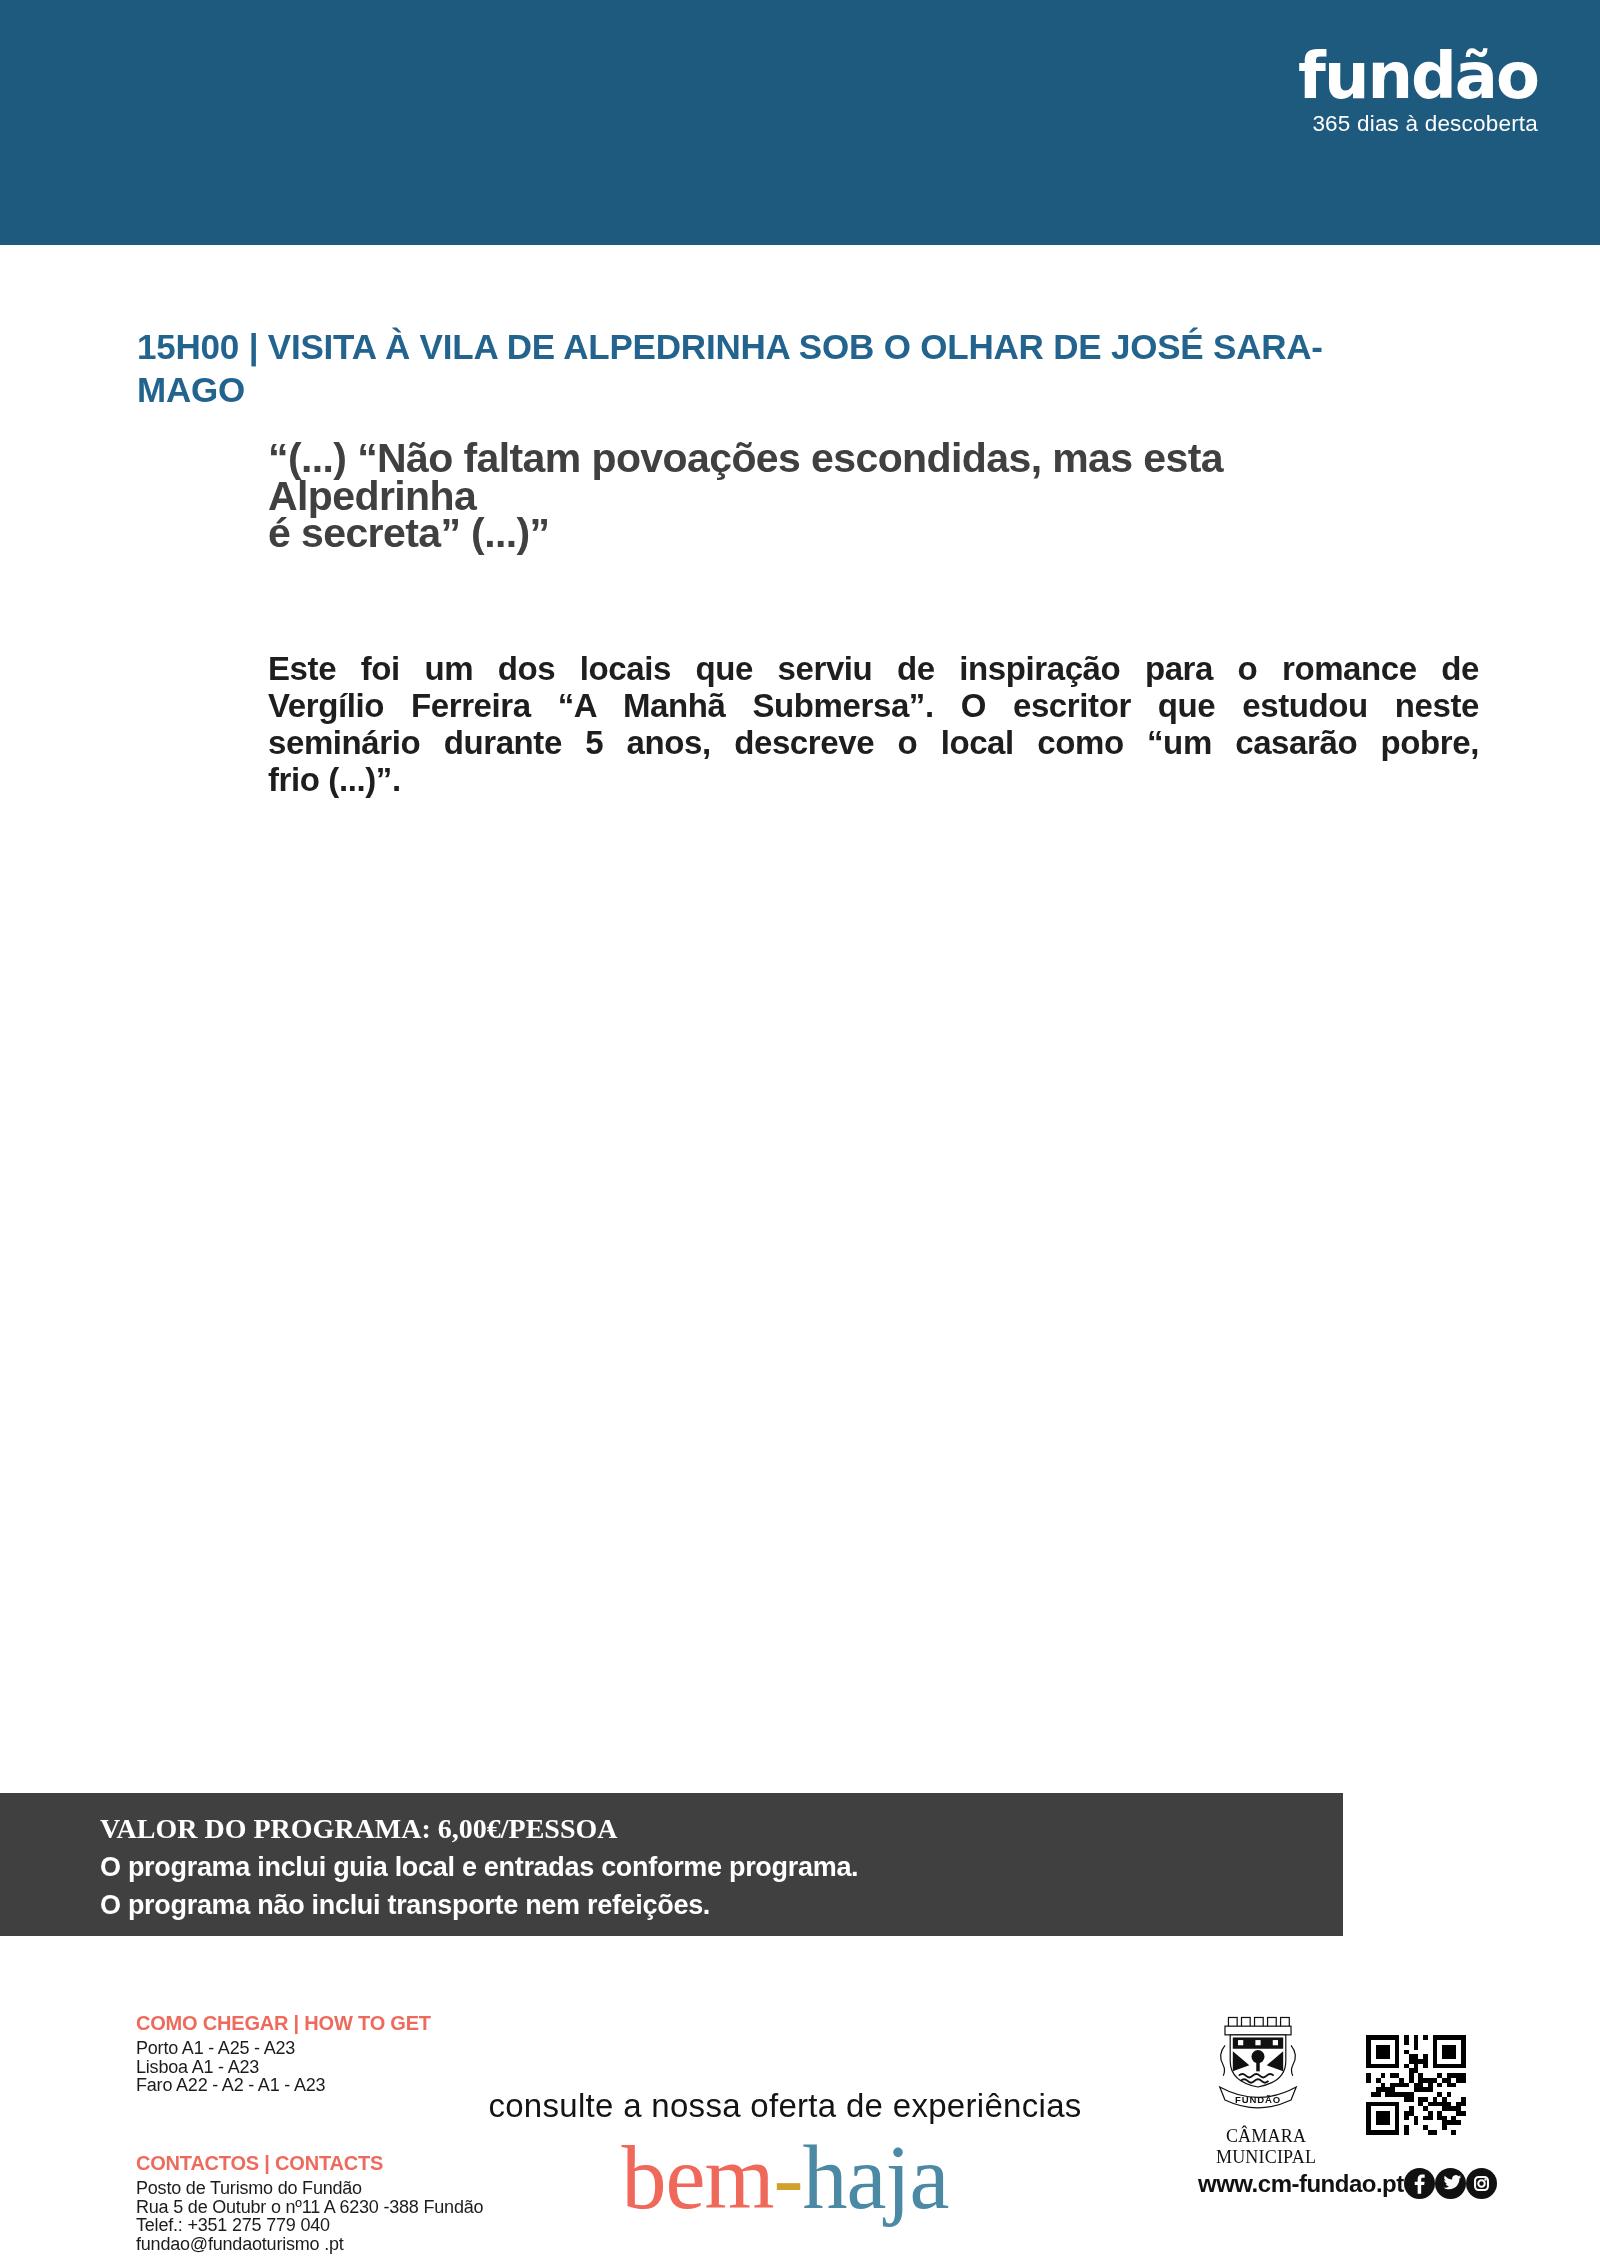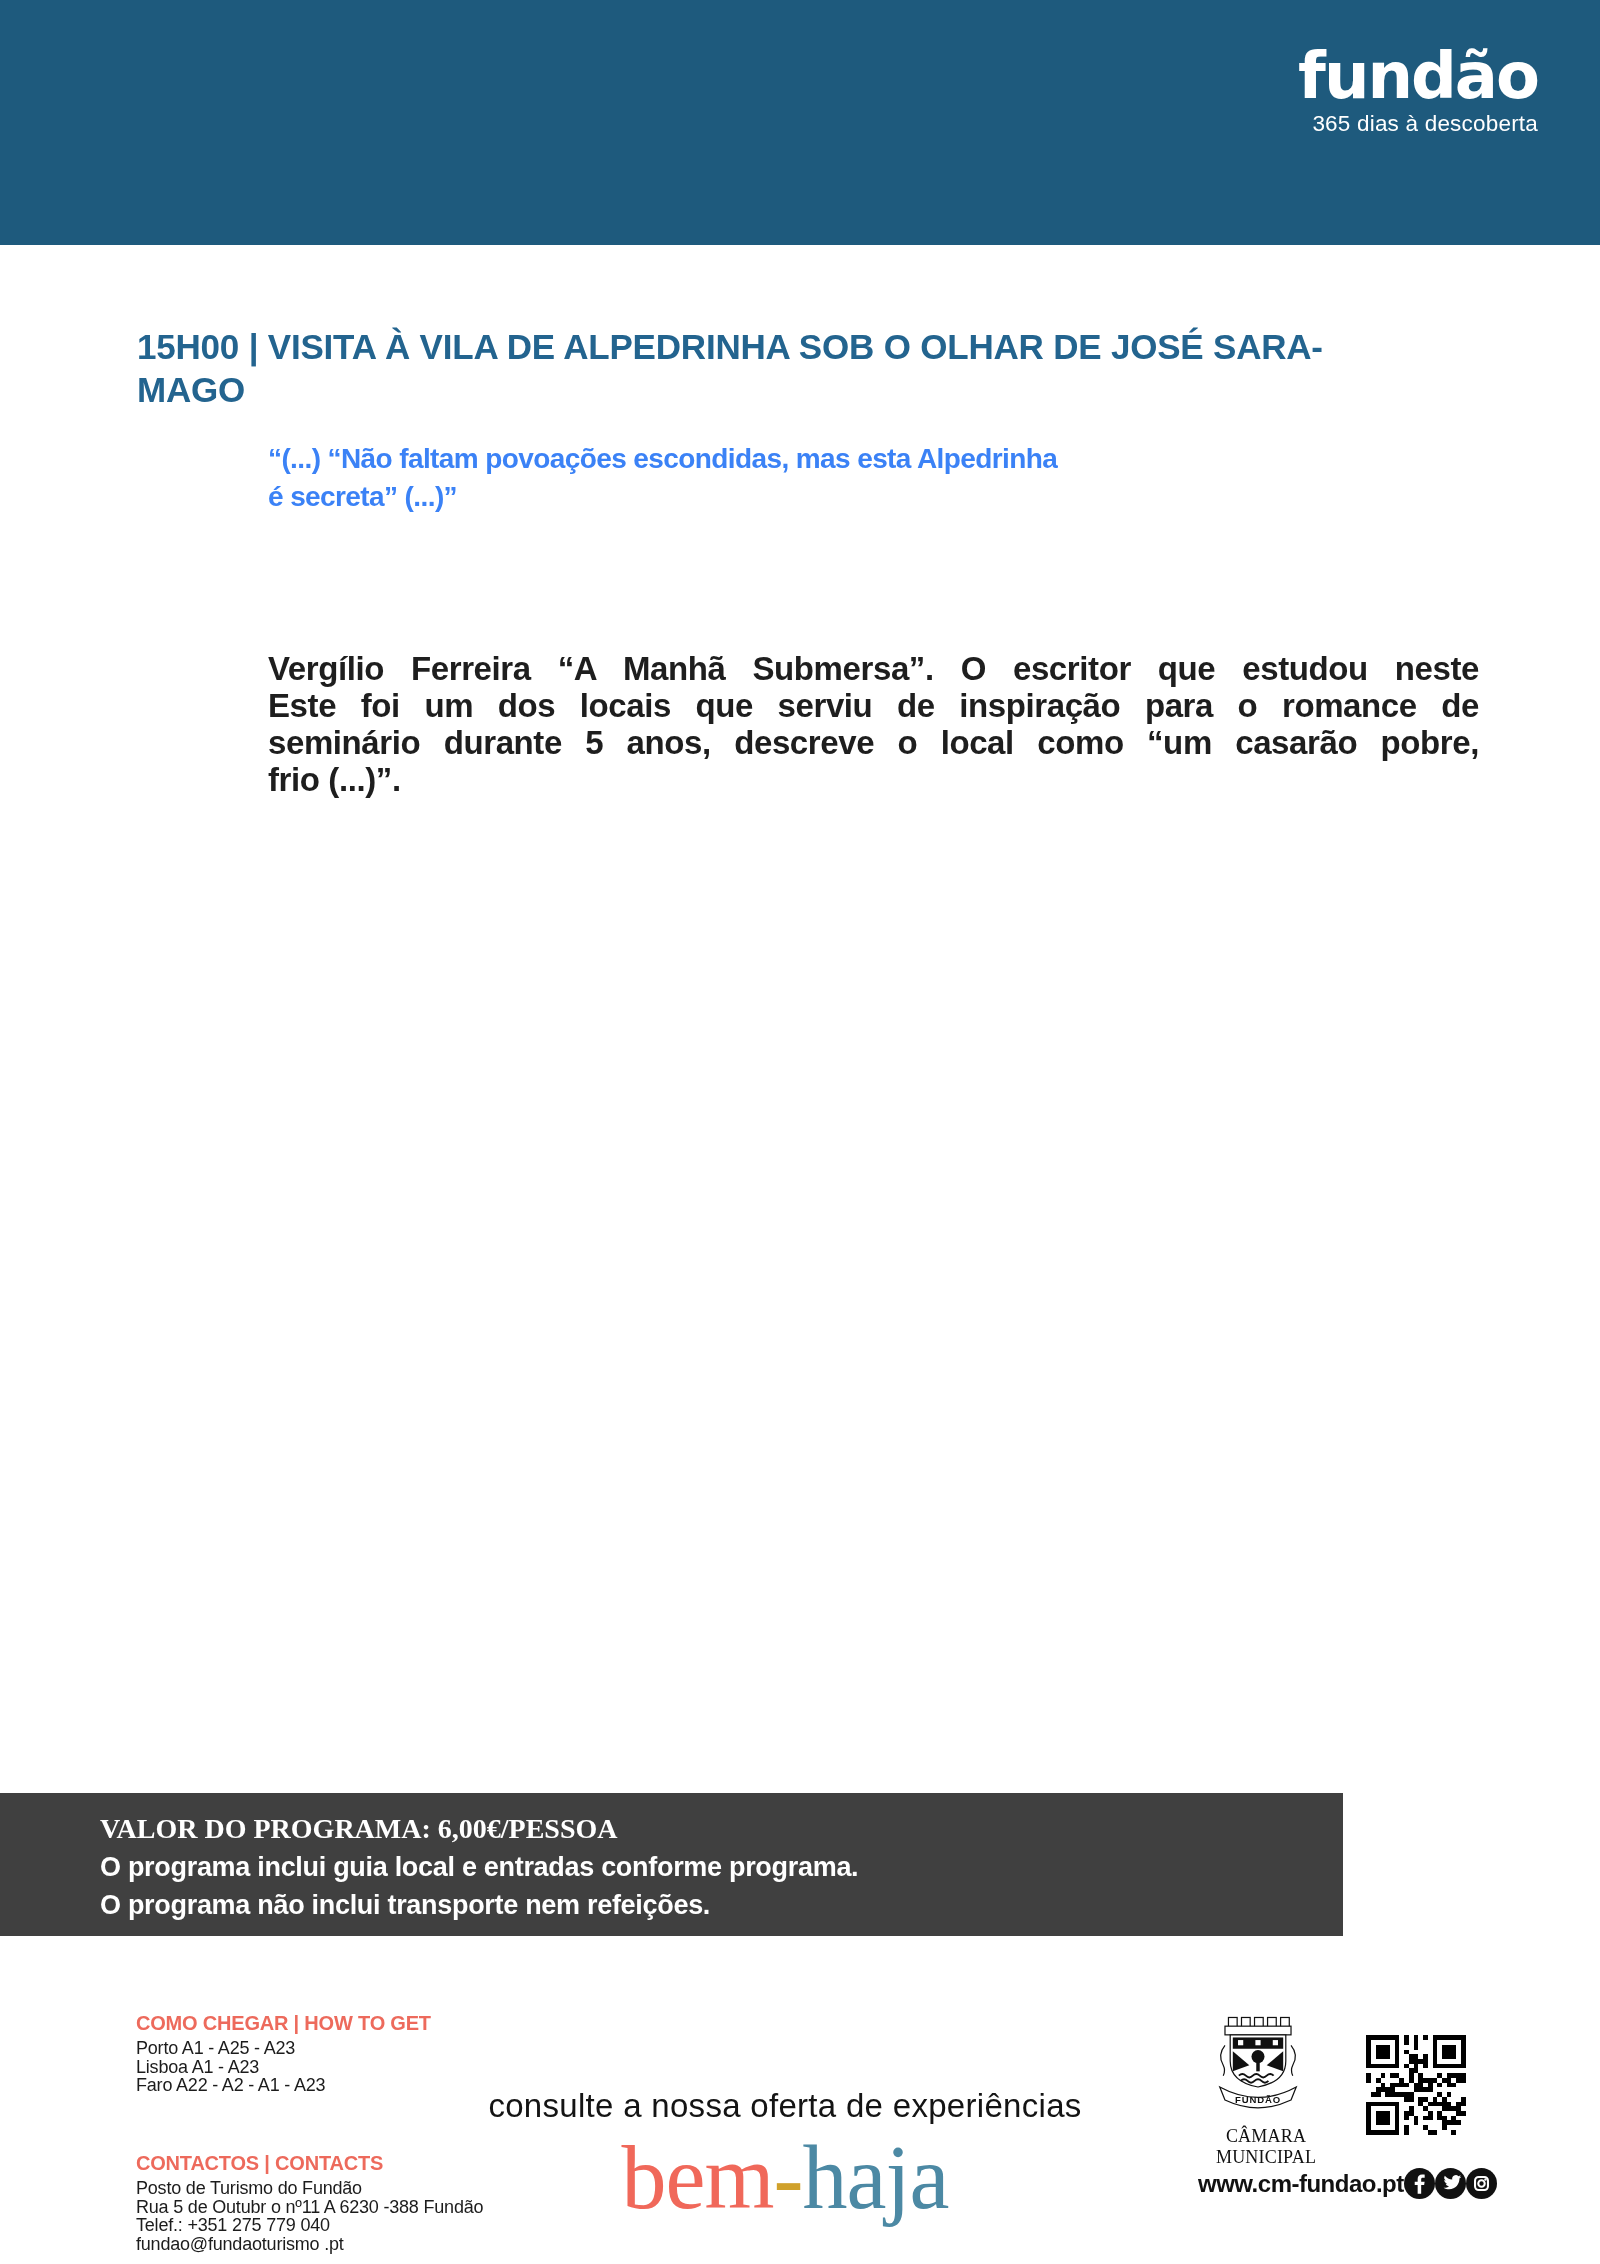--- a/index.html
+++ b/index.html
@@ -13,22 +13,22 @@
              line-height:64px;letter-spacing:-2px;}
   .logo-tagline{font-weight:400;font-size:22.5px;line-height:26px;margin-top:3px;letter-spacing:0.2px;}
 
   
   .ev-title{position:absolute;left:137px;width:1385px;color:#23648f;
             font-weight:700;font-size:35px;line-height:43px;letter-spacing:-0.2px;}
   #ev1-title{top:325px;}
   #ev2-title{top:557px;}
   .title-sub{font-size:28px;line-height:36px;}
 
-  .quote{position:absolute;left:268px;top:440px;width:1100px;color:#3b82f6;
-         font-weight:600;font-size:28px;line-height:37.5px;letter-spacing:-0.6px;}
+  .quote{position:absolute;left:268px;top:440px;width:1100px;color:#404040;
+         font-weight:600;font-size:41px;line-height:37.5px;letter-spacing:-0.6px;}
 
   .para{position:absolute;left:268px;top:650px;width:1211px;color:#1e1e1e;
         font-weight:600;font-size:33px;line-height:37px;letter-spacing:-0.4px;}
   .jline{text-align:justify;text-align-last:justify;}
 
   
   .price-band{position:absolute;left:0;top:1793px;width:1343px;height:143px;background:#404040;}
   .price-inner{position:absolute;left:100px;top:17px;color:#ffffff;}
   .price-title{font-family:"Liberation Serif",serif;font-weight:700;font-size:28px;line-height:38px;}
   .price-line{font-weight:600;font-size:27px;line-height:38px;letter-spacing:-0.3px;}
@@ -72,22 +72,22 @@
 
 <div class="quote">
   <div>“(...) “Não faltam povoações escondidas, mas esta Alpedrinha</div>
   <div>é secreta” (...)”</div>
 </div>
 
 <div class="ev-title" id="ev2-title">
 </div>
 
 <div class="para">
+  <div class="jline">Este foi um dos locais que serviu de inspiração para o romance de</div>
   <div class="jline">Vergílio Ferreira “A Manhã Submersa”. O escritor que estudou neste</div>
-  <div class="jline">Este foi um dos locais que serviu de inspiração para o romance de</div>
   <div class="jline">seminário durante 5 anos, descreve o local como “um casarão pobre,</div>
   <div>frio (...)”.</div>
 </div>
 
 <div class="price-band">
   <div class="price-inner">
     <div class="price-title">VALOR DO PROGRAMA: 6,00€/PESSOA</div>
     <div class="price-line">O programa inclui guia local e entradas conforme programa.</div>
     <div class="price-line">O programa não inclui transporte nem refeições.</div>
   </div>

